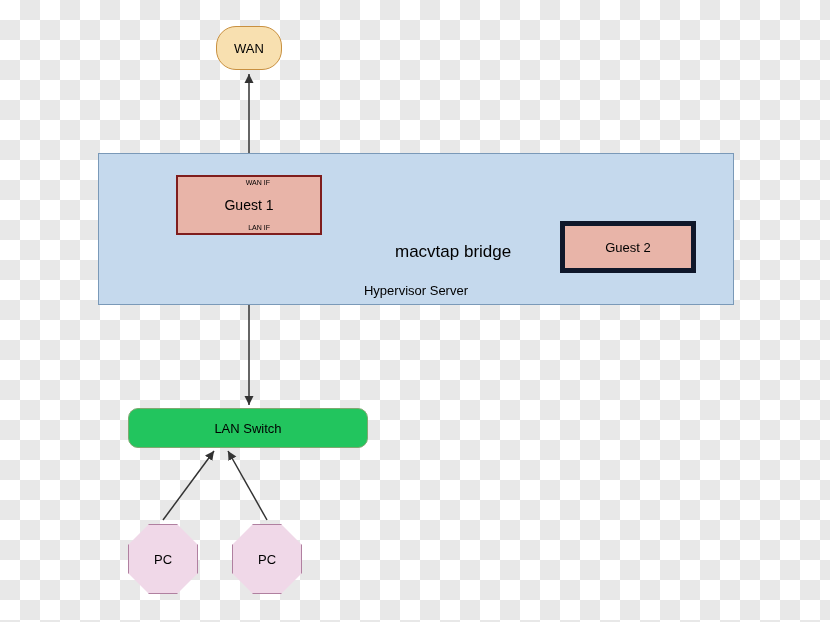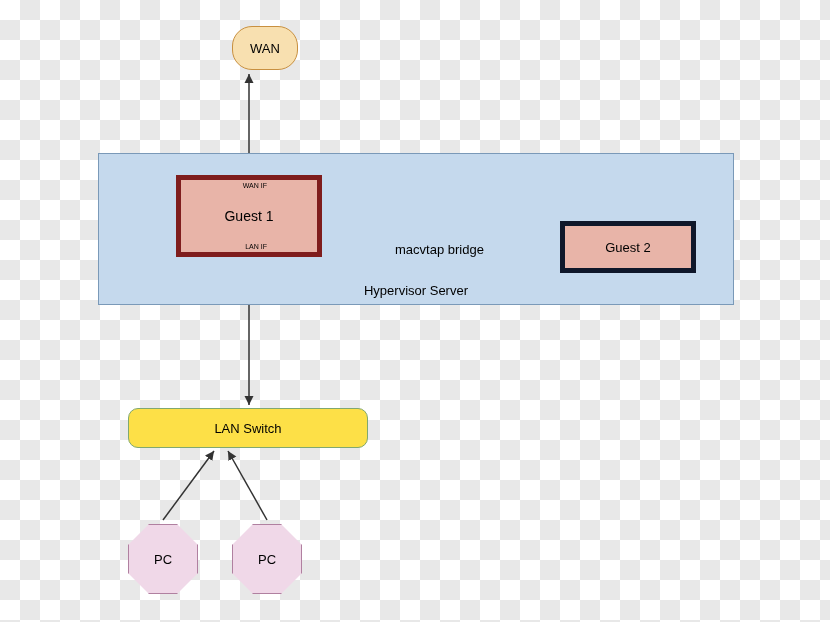--- a/index.html
+++ b/index.html
@@ -32,21 +32,20 @@
       text-align: center;
     }
     .wan-node {
       left: 216px;
       top: 26px;
       width: 66px;
       height: 44px;
       background: #f8e0b0;
       border-radius: 20px;
       border-color: #c89040;
-      margin-left: 16px;
     }
     .hypervisor-box {
       left: 98px;
       top: 153px;
       width: 636px;
       height: 152px;
       background: #c5d9ed;
       border: 1px solid #7a99b8;
       position: absolute;
     }
@@ -55,23 +54,23 @@
       left: 50%;
       bottom: 6px;
       transform: translateX(-50%);
       font-size: 13px;
       margin-top: 28px;
     }
     .guest1-node {
       left: 176px;
       top: 175px;
       width: 146px;
-      height: 82px;
+      height: 60px;
       background: #e8b4a8;
-      border: 5px solid #7f1d1d;
+      border: 2px solid #7f1d1d;
       position: relative;
     }
     .guest1-label {
       font-size: 14px;
     }
     .wan-if {
       position: absolute;
       top: 2px;
       right: 50px;
       font-size: 7px;
@@ -87,28 +86,28 @@
       top: 221px;
       width: 136px;
       height: 52px;
       background: #e8b4a8;
       border: 5px solid #0f172a;
     }
     .macvtap-label {
       position: absolute;
       left: 395px;
       top: 242px;
-      font-size: 13px;
+      font-size: 17px;
     }
     .lan-switch {
       left: 128px;
       top: 408px;
       width: 240px;
       height: 40px;
-      background: #fde047;
+      background: #22c55e;
       border: 1px solid #80a870;
       border-radius: 10px;
     }
     .pc-node {
       position: absolute;
       width: 70px;
       height: 70px;
       background: #f0d8e8;
       border: 1px solid #b080a0;
       display: flex;

